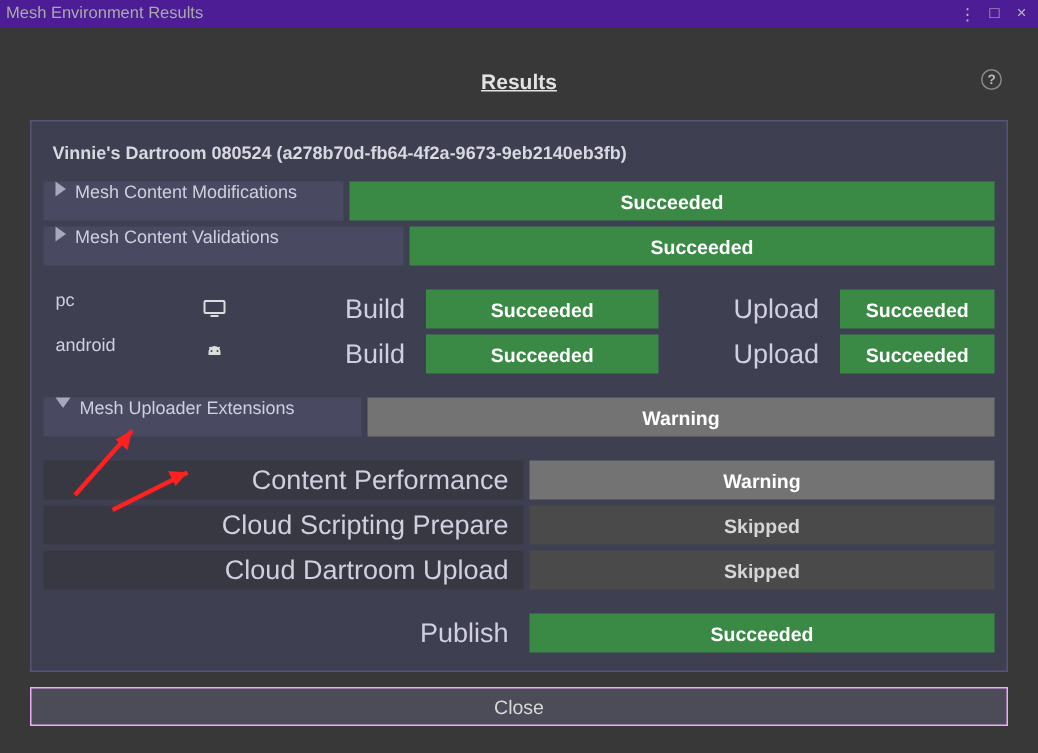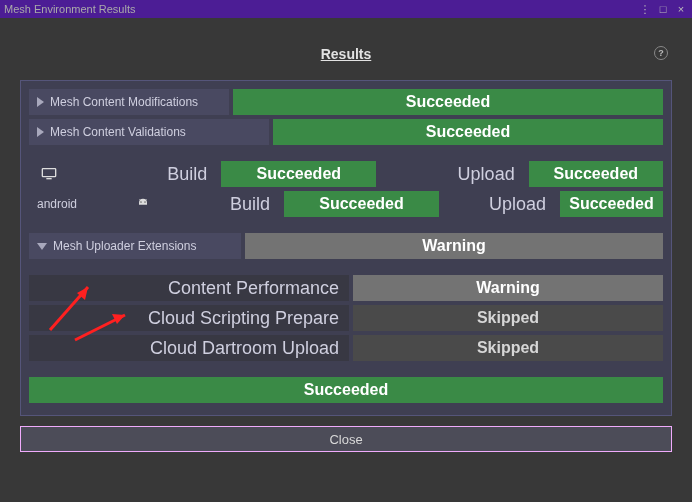--- a/index.html
+++ b/index.html
@@ -13,23 +13,23 @@
   .panel-outer { background: #383838; padding: 28px 20px 14px 20px; }
 
   .results-hdr { text-align: center; color: #e2e2e2; font-weight: 600; font-size: 14px; position: relative; height: 22px; margin-bottom: 12px; text-decoration: underline; }
   .help-icon { position: absolute; right: 4px; top: 0; width: 14px; height: 14px; border: 1px solid #888; border-radius: 50%; font-size: 9px; line-height: 12px; text-align: center; color: #bbb; }
 
   .panel { border: 1px solid #55557a; background: #3f3f52; padding: 8px; }
 
   .sess-title { color: #d8d8e0; font-weight: bold; font-size: 12px; padding: 6px 6px 12px 6px; }
 
   .row { display: flex; align-items: stretch; gap: 4px; margin-bottom: 4px; }
-  .label-block { background: #494961; height: 26px; display: flex; align-items: center; padding: 0 8px; color: #cfcfdf; font-size: 12px; }
+  .label-block { background: #494961; height: 26px; display: flex; padding: 0 8px; color: #cfcfdf; font-size: 12px; }
   .label-block.plain { background: transparent; }
-  .status { height: 26px; display: flex; align-items: center; justify-content: center; font-weight: 600; font-size: 16px; color: #fff; }
+  .status { height: 26px; display: flex; align-items: center; justify-content: center; font-weight: 600; font-size: 13px; color: #fff; }
   .status.success { background: #3a8a46; }
   .status.warning { background: #737373; }
   .status.skipped { background: #4a4a4a; color: #d6d6d6; }
 
   .tri { display: inline-block; width: 0; height: 0; margin-right: 6px; }
   .tri.closed { border-top: 5px solid transparent; border-bottom: 5px solid transparent; border-left: 7px solid #a8a8bc; }
   .tri.open { border-left: 5px solid transparent; border-right: 5px solid transparent; border-top: 7px solid #a8a8bc; }
 
   .plat-icon { width: 40px; display: flex; align-items: center; justify-content: center; color: #ddd; }
   .plat-icon svg { width: 16px; height: 14px; }
@@ -57,40 +57,42 @@
 
 <div class="panel-outer">
 
   <div class="results-hdr">
     <span>Results</span>
     <span class="help-icon">?</span>
   </div>
 
   <div class="panel">
 
+    <div class="sess-title">Vinnie's Dartroom 080524 (a278b70d-fb64-4f2a-9673-9eb2140eb3fb)</div>
 
     <div class="row">
       <div class="label-block" style="width:200px">
         <span class="tri closed"></span>
         <span>Mesh Content Modifications</span>
       </div>
       <div class="status success" style="flex:1">Succeeded</div>
     </div>
 
     <div class="row">
       <div class="label-block" style="width:240px">
         <span class="tri closed"></span>
         <span>Mesh Content Validations</span>
       </div>
       <div class="status success" style="flex:1">Succeeded</div>
     </div>
 
     <div class="spacer"></div>
 
     <div class="row">
+      <div class="label-block plain" style="width:90px">pc</div>
       <div class="plat-icon">
         <svg viewBox="0 0 24 20">
             <rect x="2" y="2" width="20" height="12" rx="1" fill="none" stroke="#ddd" stroke-width="2"></rect>
             <rect x="8" y="16" width="8" height="2" fill="#ddd"></rect>
           </svg>
       </div>
       <div class="sublabel" style="width:70px">Build</div>
       <div class="status success" style="width:155px">Succeeded</div>
       <div class="sublabel" style="width:100px">Upload</div>
       <div class="status success" style="flex:1">Succeeded</div>
@@ -136,20 +138,21 @@
     </div>
 
     <div class="row">
       <div class="sublabel dark" style="width:240px">Cloud Dartroom Upload</div>
       <div class="status skipped" style="flex:1">Skipped</div>
     </div>
 
     <div class="spacer"></div>
 
     <div class="row">
+      <div class="sublabel" style="width:200px;background:transparent">Publish</div>
       <div class="status success" style="flex:1">Succeeded</div>
     </div>
 
   </div>
 
   <div class="close-btn">Close</div>
 
 </div>
 
 <div class="overlay">

